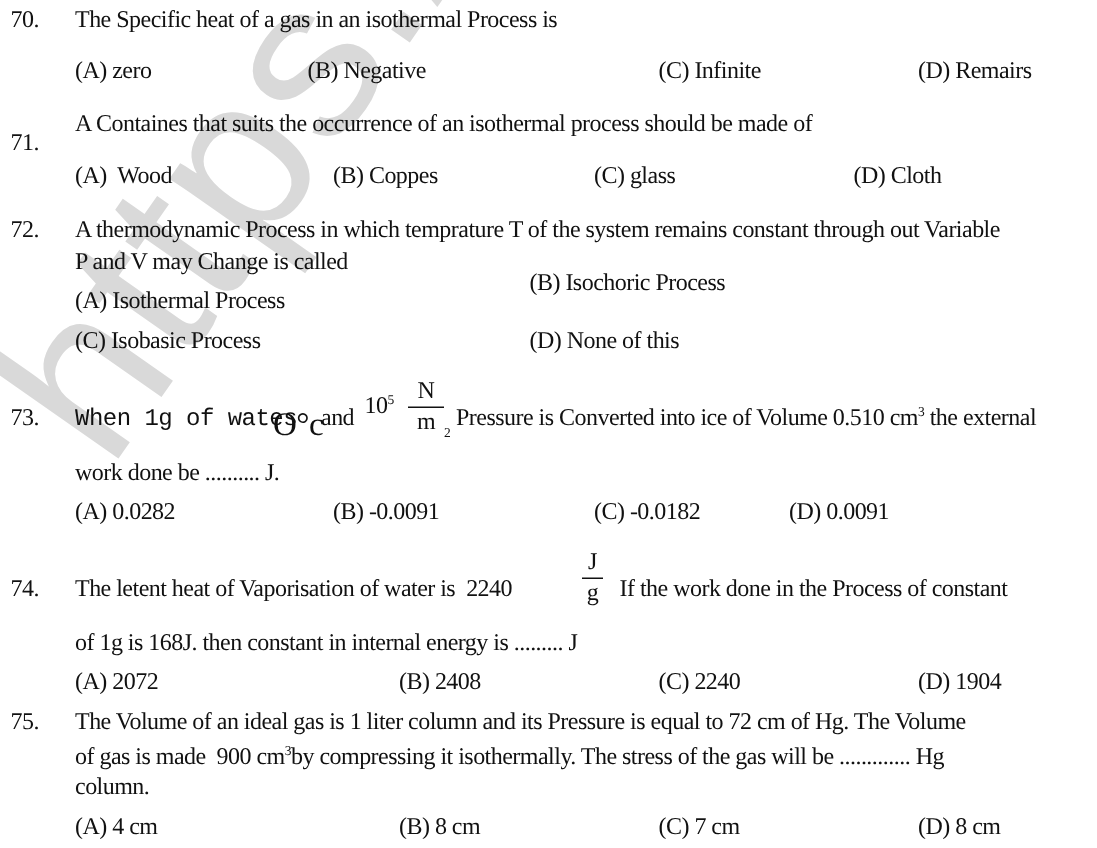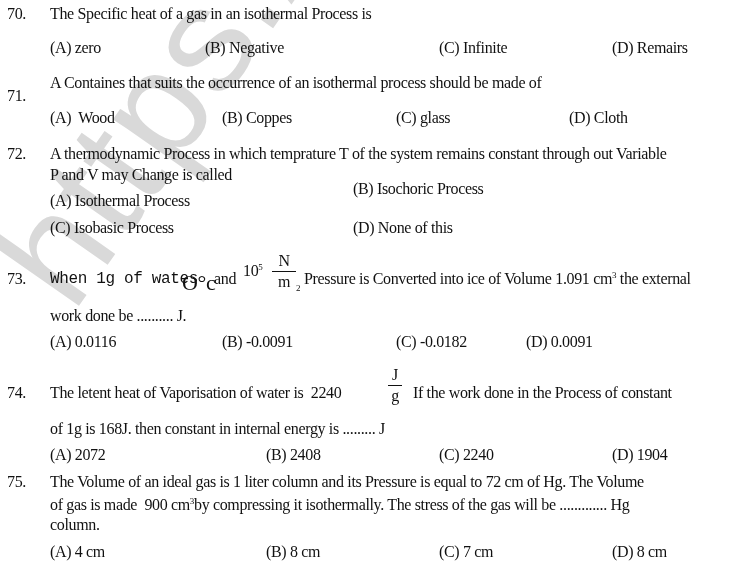--- a/index.html
+++ b/index.html
@@ -100,23 +100,23 @@
     <span class="abs stem" style="top:270px;font-family:Liberation Mono, monospace;">When 1g of wates</span>
     <span class="abs" style="left:182px; top:274px; font-size:22px;">O°c</span>
     <span class="abs" style="left:214px; top:270px;">and</span>
     <span class="abs" style="left:243px; top:262px;"><span>10</span><sup class="s">5</sup></span>
     <div class="frac" style="left:272px; top:253px; width:24px;">
       <span class="num">N</span>
       <span class="bar"></span>
       <span class="den">m</span>
     </div>
     <span class="abs" style="left:296px; top:279px; font-size:9px;">2</span>
-    <span class="abs" style="left:304px; top:270px;"><span>Pressure is Converted into ice of Volume 1.091 cm</span><sup class="s">3</sup> <span>the external</span></span>
+    <span class="abs" style="left:304px; top:270px;"><span>Pressure is Converted into ice of Volume 0.510 cm</span><sup class="s">3</sup> <span>the external</span></span>
     <span class="abs stem" style="top:307px;">work done be .......... J.</span>
-    <span class="abs" style="left:50px; top:333px;">(A) 0.0116</span>
+    <span class="abs" style="left:50px; top:333px;">(A) 0.0282</span>
     <span class="abs" style="left:222px; top:333px;">(B) -0.0091</span>
     <span class="abs" style="left:396px; top:333px;">(C) -0.0182</span>
     <span class="abs" style="left:526px; top:333px;">(D) 0.0091</span>
   </div>
 
   <div>
     <span class="abs qnum" style="top:384px;">74.</span>
     <span class="abs stem" style="top:384px; white-space:pre;">The letent heat of Vaporisation of water is  2240</span>
     <div class="frac" style="left:388px; top:367px; width:14px;">
       <span class="num">J</span>

